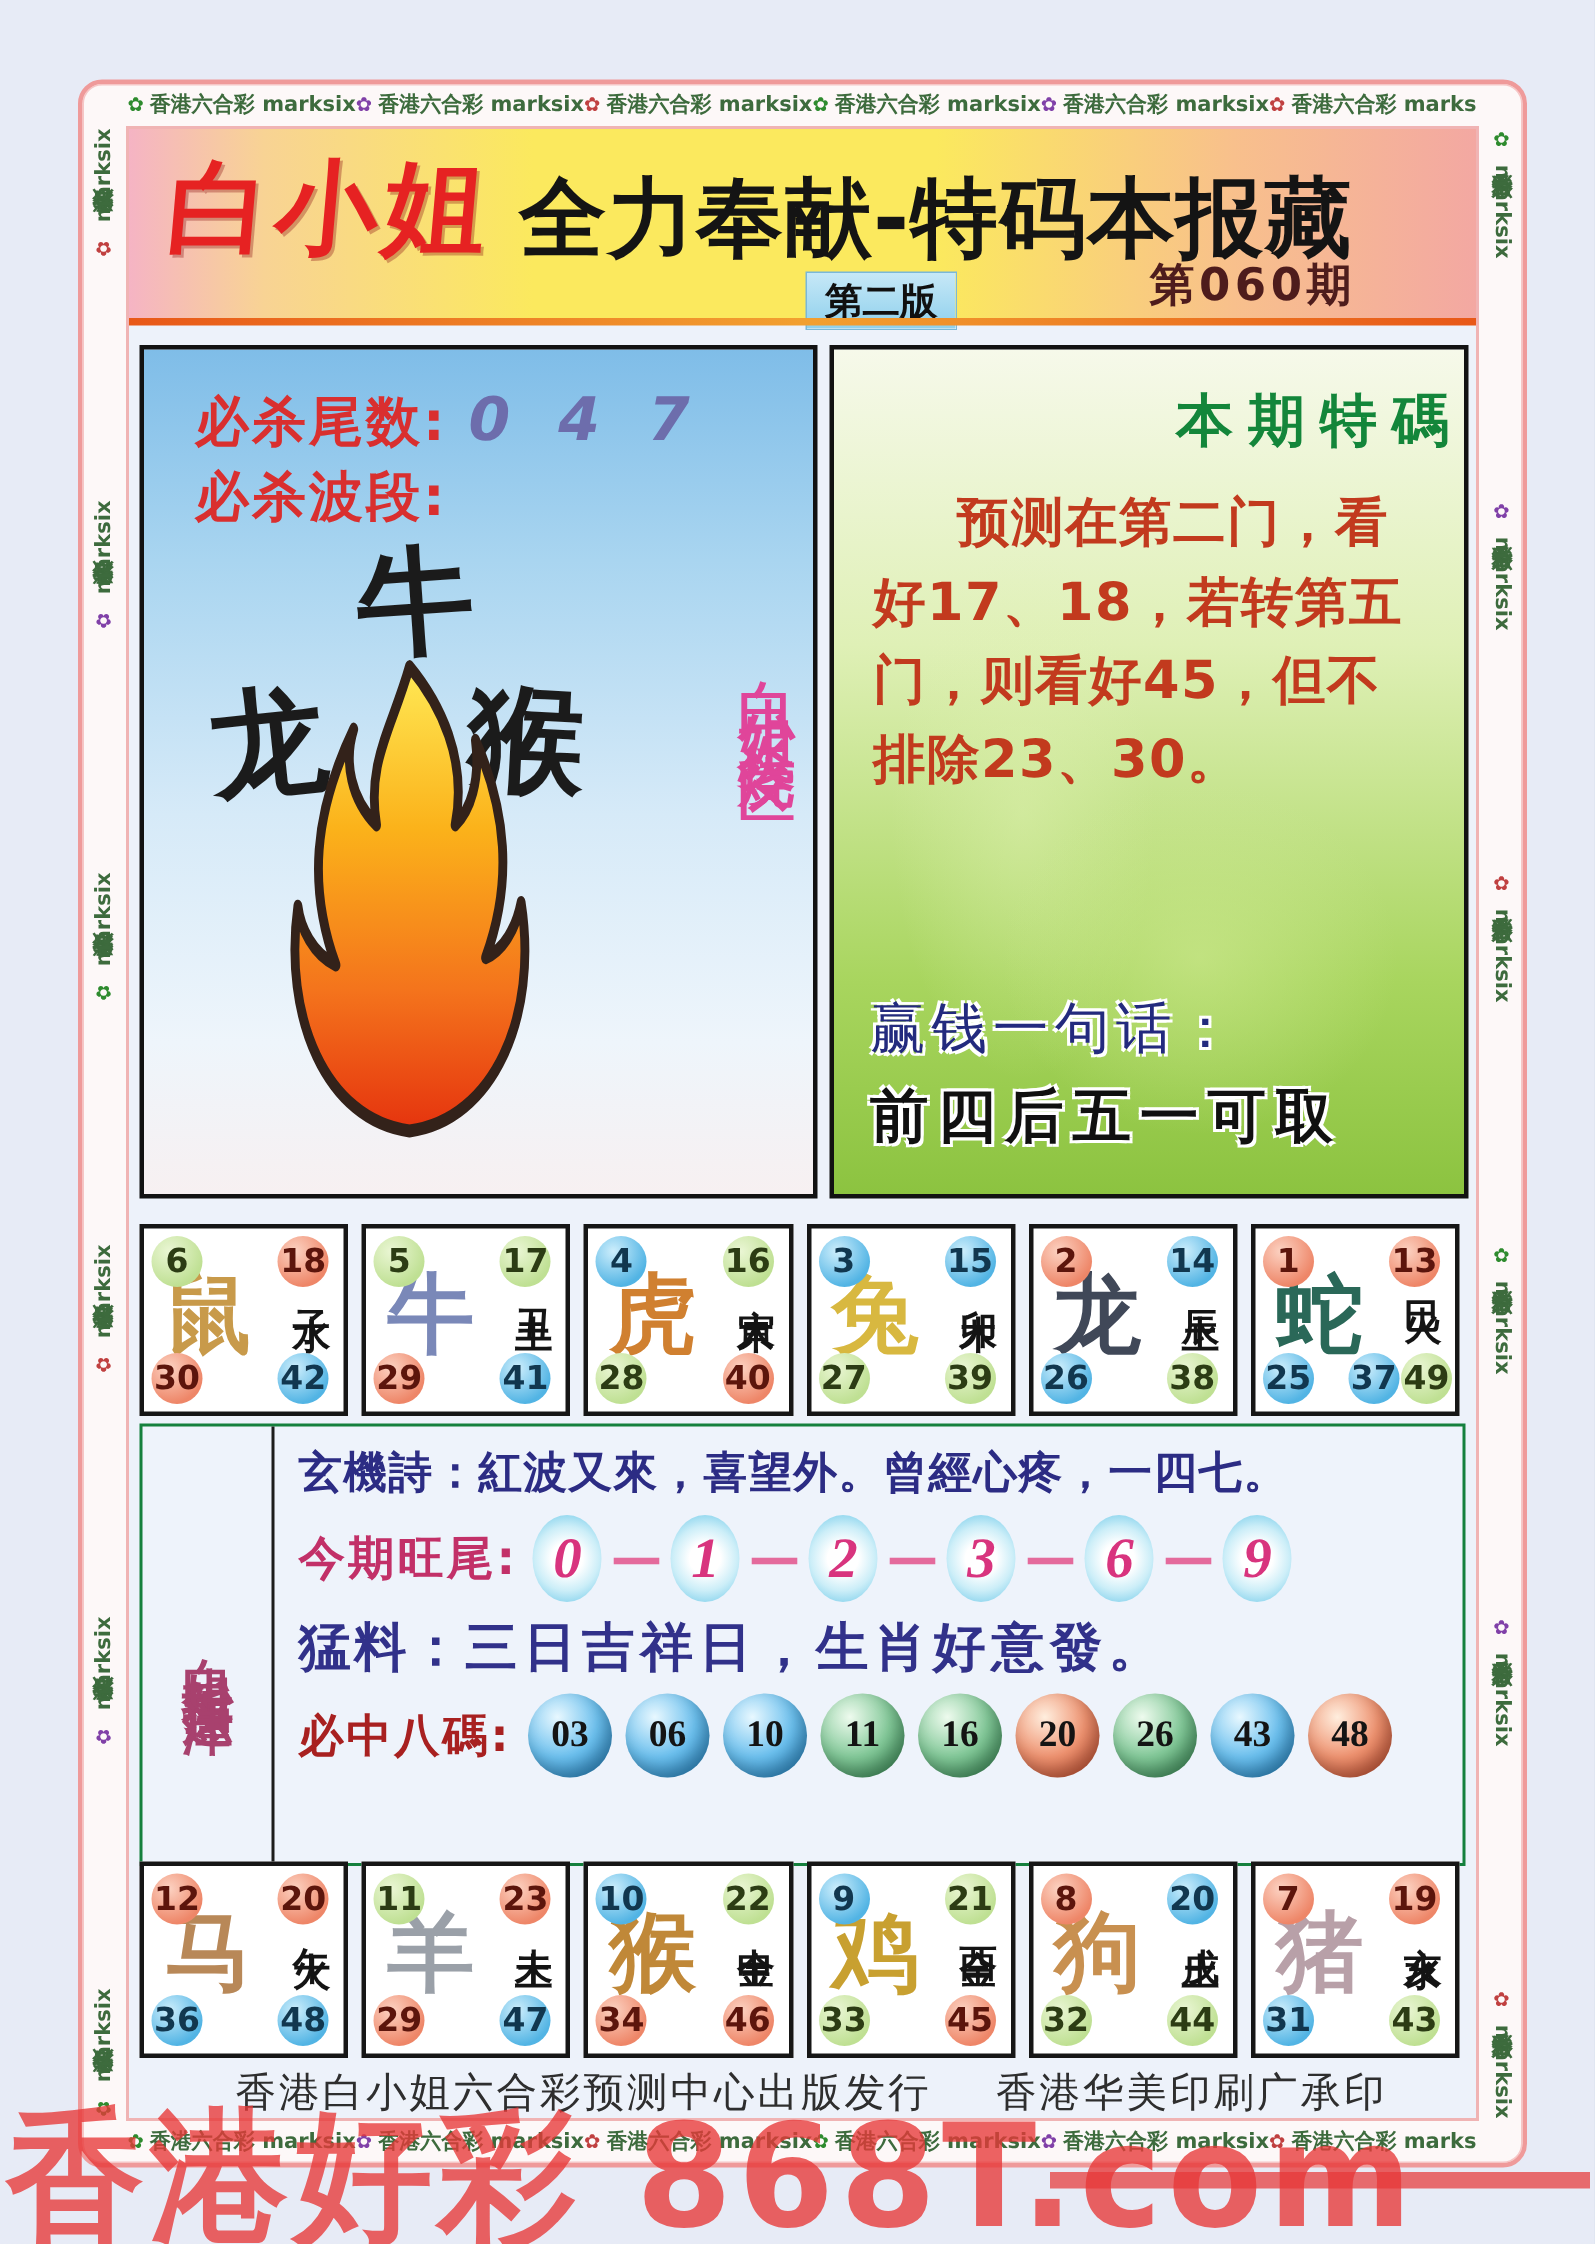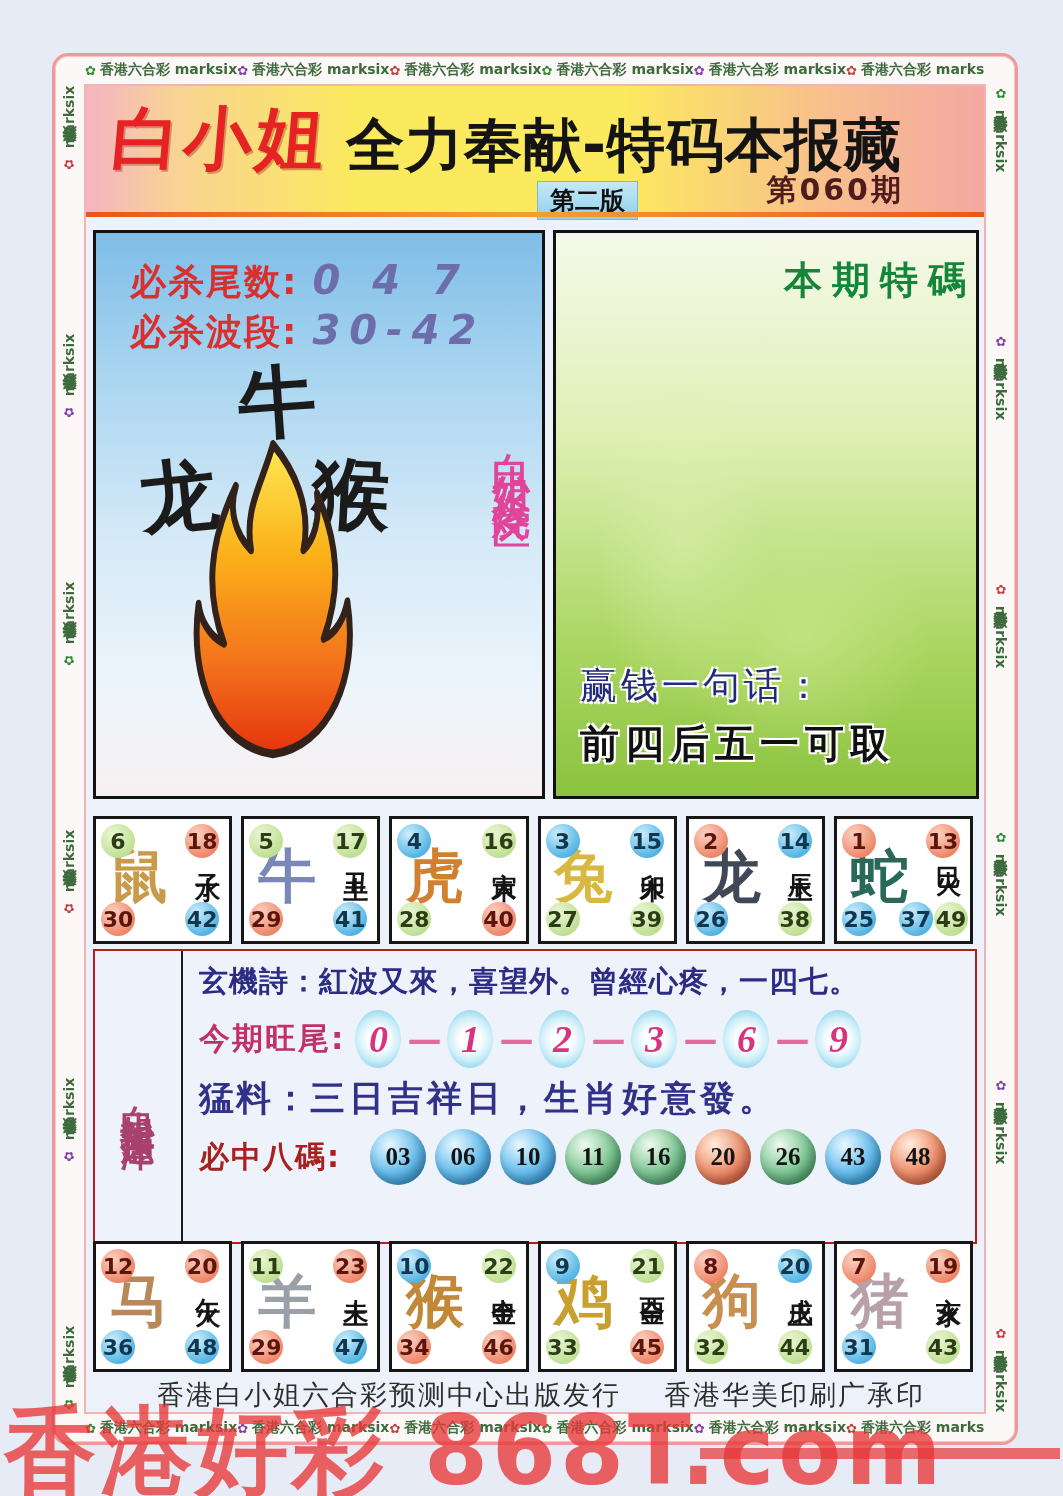--- a/index.html
+++ b/index.html
@@ -84,39 +84,39 @@
         justify-content:center;font-size:22px;font-weight:700;color:#3a2a2a;}
   .c-green{background:radial-gradient(circle at 35% 30%,#eaf6d4,#bfe093 72%);color:#2c3c14;}
   .c-red{background:radial-gradient(circle at 35% 30%,#fcd2c2,#ee8668 72%);color:#5c150c;}
   .c-blue{background:radial-gradient(circle at 35% 30%,#cdeefc,#52b4e4 72%);color:#11374f;}
   .pos-tl{left:5px;top:5px}.pos-tr{right:10px;top:5px}
   .pos-bl{left:5px;bottom:5px}.pos-br{right:10px;bottom:5px}.pos-bm{left:62px;bottom:5px}
   [data-name="zodiac-cell-snake"] .pos-br{right:2px;}
   [data-name="zodiac-cell-snake"] .elabel{top:28px;}
 
   
-  .middle{position:absolute;left:7px;top:863px;width:880px;height:291px;border:2px solid #b91c1c;
+  .middle{position:absolute;left:7px;top:863px;width:880px;height:291px;border:2px solid #15803d;
           display:flex;background:#eef3fb;}
   .mstrip{width:86px;border-right:2px solid #1c1c1c;display:flex;align-items:center;justify-content:center;}
   .mstrip span{writing-mode:vertical-rl;text-orientation:upright;font-size:34px;font-weight:800;
                color:#a8416e;letter-spacing:5px;line-height:1;}
   .mmain{flex:1;padding:10px 10px 0 16px;}
   .poem{font-size:29px;font-weight:700;color:#2c2c84;line-height:1.38;letter-spacing:1px;}
   .poem .plabel{color:#2c2c84;}
   .poem .pline2{padding-left:134px;}
   .wwrow{display:flex;align-items:center;margin-top:9px;}
   .wwlabel{font-size:31px;font-weight:800;color:#c23068;letter-spacing:2px;margin-right:10px;}
   .oval{width:46px;height:58px;border-radius:50%;display:flex;align-items:center;justify-content:center;
         background:radial-gradient(circle,#ffffff 28%,#cceef8 58%,#90d6ee 82%);
         font-family:"Liberation Serif",serif;font-style:italic;font-weight:700;font-size:38px;color:#d8347e;}
   .dash{color:#e46a9c;font-weight:900;font-size:34px;margin:0 6px;}
   .meng{margin-top:7px;font-size:35px;font-weight:700;color:#31318a;letter-spacing:4px;white-space:nowrap;}
   .meng .mlabel{letter-spacing:2px;}
   .pickrow{display:flex;align-items:center;gap:9px;margin-top:7px;}
-  .picklabel{font-size:30px;font-weight:800;color:#a82020;letter-spacing:2px;margin-right:20px;white-space:nowrap;}
+  .picklabel{font-size:30px;font-weight:800;color:#a82020;letter-spacing:2px;margin-right:2px;white-space:nowrap;}
   .ball{width:56px;height:56px;border-radius:50%;display:flex;align-items:center;justify-content:center;
         font-family:"Liberation Serif",serif;font-weight:700;font-size:25px;color:#141414;
         box-shadow:inset -4px -6px 10px rgba(0,0,0,.25);}
   .ball.c-blue{background:radial-gradient(circle at 35% 28%,#e8f8ff,#6cc0ee 50%,#2488c8 92%);}
   .ball.c-green{background:radial-gradient(circle at 35% 28%,#eefbee,#82c898 50%,#3a9058 92%);}
   .ball.c-red{background:radial-gradient(circle at 35% 28%,#ffeede,#ee9270 50%,#cc5030 92%);}
 
   
   .footline{position:absolute;left:7px;top:1291px;width:880px;display:flex;justify-content:space-between;
             padding:0 48px 0 64px;box-sizing:border-box;font-size:27px;font-weight:500;color:#2e2e2e;letter-spacing:2px;}
@@ -249,41 +249,41 @@
       </div>
       <div class="rule" data-name="header-divider"></div>
 
       <div class="killbox" data-name="kill-zone-box">
         <div class="killline kl1" data-name="kill-tail-line">
           <span class="klabel" data-name="kill-tail-label">必杀尾数:</span>
           <span class="kval" data-name="kill-tail-value">0 4 7</span>
         </div>
         <div class="killline kl2" data-name="kill-band-line">
           <span class="klabel" data-name="kill-band-label">必杀波段:</span>
-          <span class="kval" data-name="kill-band-value">30-42</span>
         </div>
         <span class="bigzh z-top" data-name="zodiac-char-ox">牛</span>
         <span class="bigzh z-left" data-name="zodiac-char-dragon">龙</span>
         <span class="bigzh z-right" data-name="zodiac-char-monkey">猴</span>
         <svg class="flame" data-name="flame-icon" viewBox="0 0 220 280" preserveAspectRatio="none">
           <defs>
             <linearGradient id="fg" x1="0" y1="0" x2="0" y2="1">
               <stop offset="0" stop-color="#ffe955"></stop>
               <stop offset="0.35" stop-color="#fbb21a"></stop>
               <stop offset="0.7" stop-color="#f4731c"></stop>
               <stop offset="1" stop-color="#e5330e"></stop>
             </linearGradient>
           </defs>
           <path d="M110,6 C96,40 76,58 84,92 C64,78 58,58 66,40 C34,86 30,126 52,168 C34,162 24,148 22,136 C10,196 44,252 110,258 C176,252 212,196 198,134 C194,148 184,160 170,164 C192,122 186,84 162,46 C166,68 158,84 146,92 C156,56 134,26 110,6 Z" fill="url(#fg)" stroke="#33221a" stroke-width="7" stroke-linejoin="round"></path>
         </svg>
         <span class="fireside" data-name="fire-zone-caption">白小姐炎烧区</span>
       </div>
 
       <div class="specbox" data-name="special-code-box">
         <div class="spectitle" data-name="special-code-title">本期特碼</div>
+        <div class="specbody" data-name="special-code-forecast">预测在第二门，看好17、18，若转第五门，则看好45，但不排除23、30。</div>
         <div class="winlabel" data-name="win-phrase-label">赢钱一句话：</div>
         <div class="winphrase" data-name="win-phrase-text">前四后五一可取</div>
       </div>
 
       <div class="zrow zrow-top" data-name="zodiac-row-top">
           <div class="zcell" data-name="zodiac-cell-rat">
             <div class="animal" data-name="rat-icon" style="color: rgb(200, 154, 74);">鼠</div>
             <div class="elabel" data-name="element-label">子水</div>
             <span class="numc pos-tl c-green" data-name="zodiac-number">6</span>
             <span class="numc pos-tr c-red" data-name="zodiac-number">18</span>

